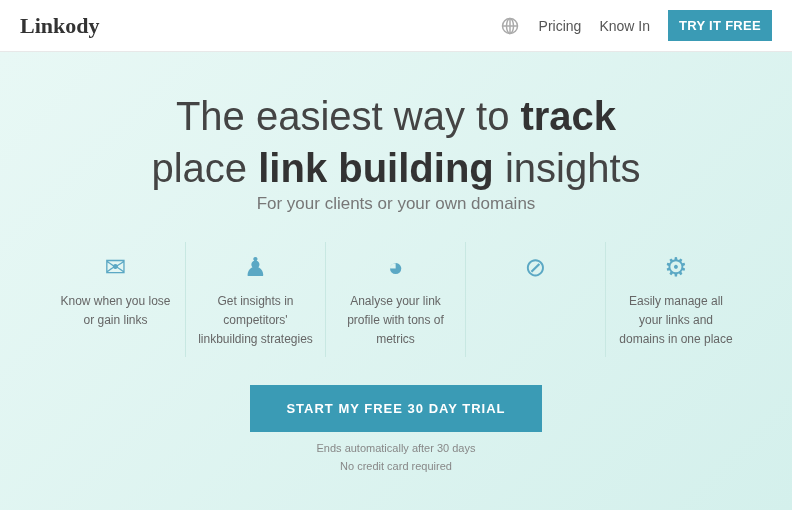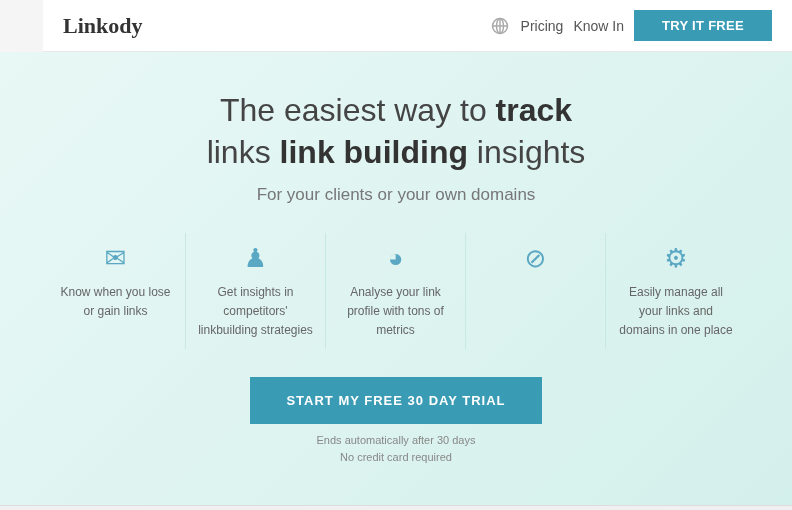--- a/index.html
+++ b/index.html
@@ -7,70 +7,68 @@
 
     
     .navbar {
       background: #fff;
       height: 52px;
       display: flex;
       align-items: center;
       justify-content: space-between;
       padding: 0 20px;
       border-bottom: 1px solid #e8e8e8;
-      margin-left: 43px;
     }
     .navbar-logo {
       font-size: 22px;
       font-weight: bold;
       color: #333;
       font-family: Georgia, serif;
     }
     .navbar-right {
       display: flex;
       align-items: center;
-      gap: 10px;
+      gap: 18px;
     }
     .navbar-icon {
       width: 22px;
       height: 22px;
       display: flex;
       align-items: center;
       justify-content: center;
       color: #888;
     }
     .navbar-link {
       font-size: 14px;
       color: #555;
       cursor: pointer;
       text-decoration: none;
     }
     .navbar-btn {
       background: #3a9bb5;
       color: #fff;
       border: none;
-      padding: 8px 28px;
+      padding: 8px 11px;
       font-size: 13px;
       font-weight: bold;
       cursor: pointer;
       border-radius: 0;
       letter-spacing: 0.3px;
     }
 
     
     .hero {
       background: linear-gradient(135deg, #e8f8f5 0%, #d4f0ec 100%);
       padding: 38px 20px 30px;
       text-align: center;
     }
     .hero-title {
-      font-size: 32px;
+      font-size: 40px;
       color: #444;
       line-height: 1.3;
-      margin-bottom: 12px;
       font-weight: 300;
     }
     .hero-title strong {
       font-weight: 800;
       color: #333;
     }
     .hero-subtitle {
       font-size: 17px;
       color: #777;
       margin-bottom: 28px;
@@ -154,21 +152,21 @@
     </div>
     <a class="navbar-link">Pricing</a>
     <a class="navbar-link">Know In</a>
     <button class="navbar-btn">TRY IT FREE</button>
   </div>
 </nav>
 
 <section class="hero">
   <h1 class="hero-title">
     <span>The easiest way to </span><strong>track</strong><br>
-    <span>links </span><strong>link building</strong><span> insights</span>
+    <span>place </span><strong>link building</strong><span> insights</span>
   </h1>
   <p class="hero-subtitle">For your clients or your own domains</p>
 
   <div class="features">
     <div class="feature-item">
       <span class="feature-icon">✉</span>
       <span class="feature-text">Know when you lose or gain links</span>
     </div>
     <div class="feature-item">
       <span class="feature-icon">♟</span>

